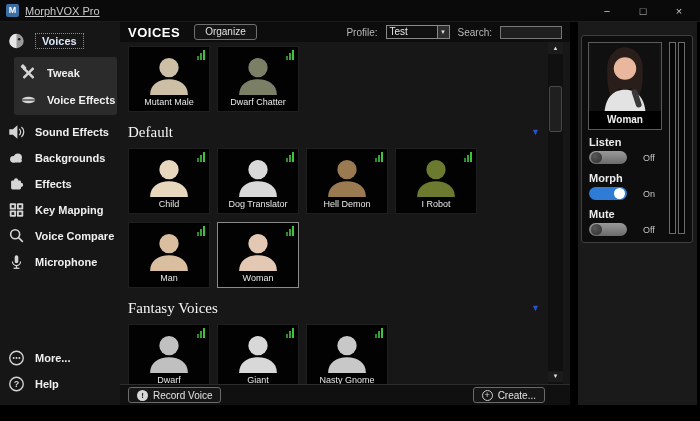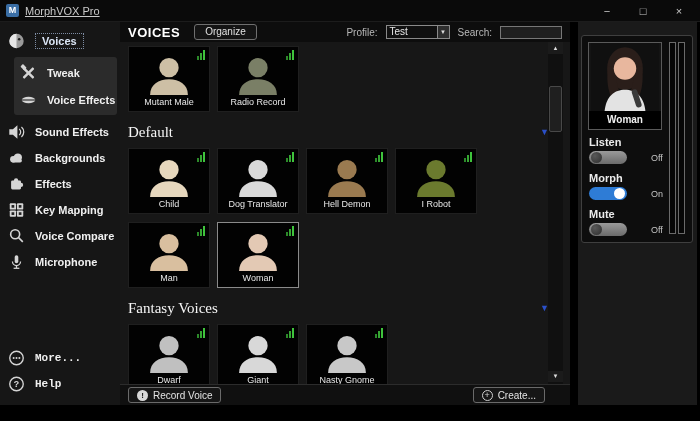--- a/index.html
+++ b/index.html
@@ -21,35 +21,35 @@
   .monitor { width:119px; background:#1a1a1a; position:relative; flex:none; }
   .bottom-strip { height:16px; background:#000; }
 
   
   .side-row { display:flex; align-items:center; gap:9px; height:20px; padding-left:7px; }
   .side-row.tall { height:26px; }
   .side-label { color:#f0f0f0; font-size:11px; font-weight:bold; white-space:nowrap; }
   .voices-label { color:#dbe6f6; border:1px dotted #7d8ca3; padding:1px 6px; font-size:11px; font-weight:bold; }
   .subpanel { margin:3px 3px 4px 14px; background:#2b2b2b; border-radius:3px; padding:2px 0; }
   .subpanel .side-row { height:27px; padding-left:5px; }
-  .side-footer { position:absolute; bottom:8px; left:0; right:0;font-family:Liberation Mono, monospace; }
+  .side-footer { position:absolute; bottom:8px; left:0; right:0; }
   .sicon { width:19px; height:18px; flex:none; }
 
   
   .main-top { height:20px; background:#0d0d0d; display:flex; align-items:center; padding:0 8px; gap:8px; flex:none; }
   .voices-title { color:#fff; font-size:13px; font-weight:bold; letter-spacing:.5px; }
   .organize-btn { border:1px solid #6f6f6f; border-radius:3px; background:#141414; color:#e0e0e0; font-size:10px; padding:1px 10px 2px; margin-left:6px; }
   .spacer { flex:1; }
   .mini-label { color:#b8b8b8; font-size:10px; }
   .profile-select { width:52px; height:14px; background:#101010; border:1px solid #8a8a8a; color:#e8e8e8; font-size:10px; padding:0 3px; line-height:12px; overflow:hidden; }
   .drop-btn { width:13px; height:14px; background:#2e2e2e; border:1px solid #8a8a8a; color:#ddd; font-size:6px; text-align:center; line-height:12px; margin-left:-1px; }
   .search-input { width:62px; height:13px; background:#1f1f1f; border:1px solid #777; color:#ddd; font-size:10px; padding:0 3px; }
 
   
-  .content { flex:1; position:relative; padding:4px 19px 0 8px; overflow:hidden; }
+  .content { flex:1; position:relative; padding:4px 28px 0 8px; overflow:hidden; }
   .tile-row { display:flex; flex-wrap:wrap; }
   .tile { width:82px; height:66px; background:#020202; border:1px solid #1f1f1f; margin:0 7px 8px 0; position:relative; display:flex; flex-direction:column; align-items:center; cursor:pointer; }
   .tile.selected { border:1px solid #8a8a8a; }
   .tile .avatar { flex:1; display:flex; align-items:flex-end; justify-content:center; width:100%; }
   .tile .avatar svg { width:52px; height:42px; display:block; }
   .tile-label { color:#e8e8e8; font-size:9px; padding:2px 0 4px; white-space:nowrap; }
   .signal { position:absolute; top:3px; right:4px; display:flex; align-items:flex-end; gap:1px; height:10px; }
   .signal i { display:block; width:2px; background:currentColor; }
   .signal i:nth-child(1){ height:4px; opacity:.7; }
   .signal i:nth-child(2){ height:7px; opacity:.85; }
@@ -82,21 +82,21 @@
   .meters { position:absolute; right:7px; top:6px; height:192px; display:flex; gap:2px; }
   .meter { width:7px; height:100%; background:#060606; border:1px solid #6a6a6a; }
   .toggles { position:absolute; left:7px; top:100px; width:96px; }
   .toggle { margin-bottom:8px; }
   .tog-label { color:#eaeaea; font-size:11px; font-weight:bold; margin-bottom:3px; }
   .tog-row { display:flex; align-items:center; }
   .pill { width:38px; height:13px; border-radius:7px; position:relative; background:linear-gradient(#9a9a9a,#6b6b6b); }
   .pill .knob { position:absolute; top:1px; width:11px; height:11px; border-radius:50%; }
   .pill.off .knob { left:2px; background:radial-gradient(circle at 35% 35%, #585858, #2e2e2e); }
   .pill.on .knob { right:2px; background:#fff; }
-  .tog-state { color:#c4c4c4; font-size:9px; margin-left:24px; }
+  .tog-state { color:#c4c4c4; font-size:9px; margin-left:16px; }
 
   svg .fillg { fill:#d5d5d5; }
   svg .strokeg { stroke:#d5d5d5; fill:none; }
 </style>
 </head>
 <body>
 
 <div class="window">
 
   <div class="titlebar">
@@ -249,21 +249,21 @@
                 <i></i>
                 <i></i>
                 <i></i>
               </span>
             <div class="avatar" style="color: rgb(122, 127, 102);">
               <svg viewBox="0 0 24 20">
                   <circle cx="12" cy="7" r="4.6" fill="currentColor"></circle>
                   <path d="M3 20c0-5 4-7.5 9-7.5s9 2.5 9 7.5z" fill="currentColor"></path>
                 </svg>
             </div>
-            <div class="tile-label">Radio Record</div>
+            <div class="tile-label">Dwarf Chatter</div>
           </div>
         </div>
 
         <div class="section-hdr">
           <span class="name">Default</span>
           <span class="collapse-arrow" style="color: rgb(43, 80, 200);">▼</span>
         </div>
         <div class="tile-row">
           <div class="tile">
             <span class="signal" style="color: rgb(63, 196, 60);">

